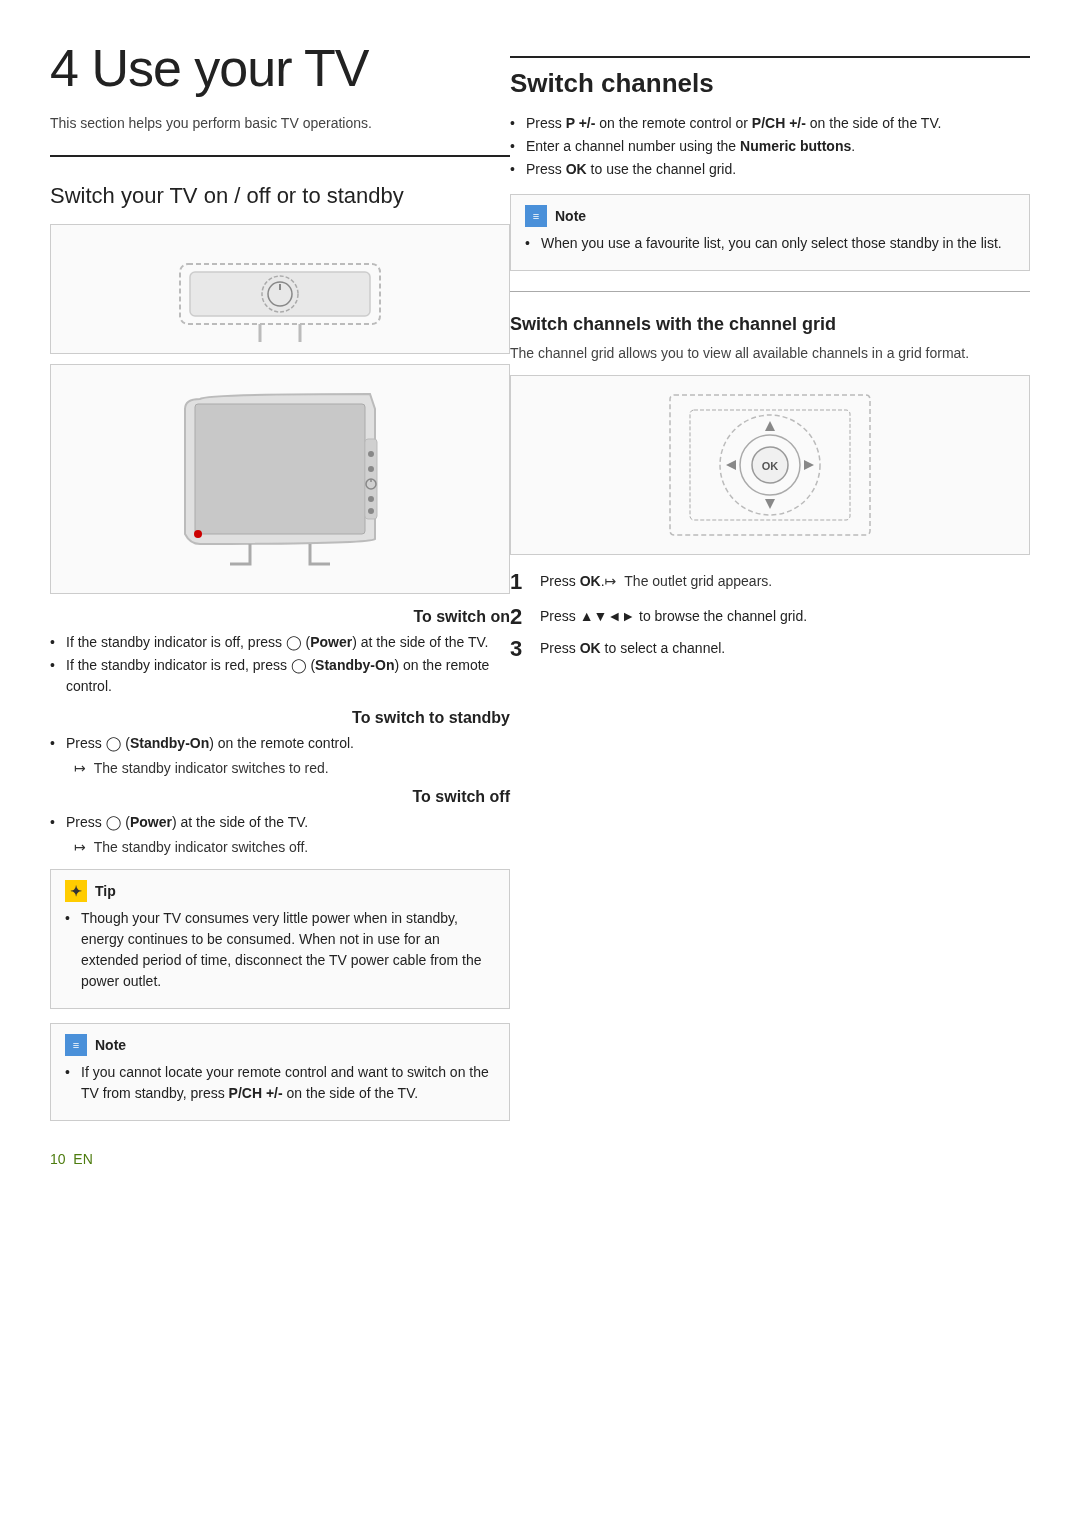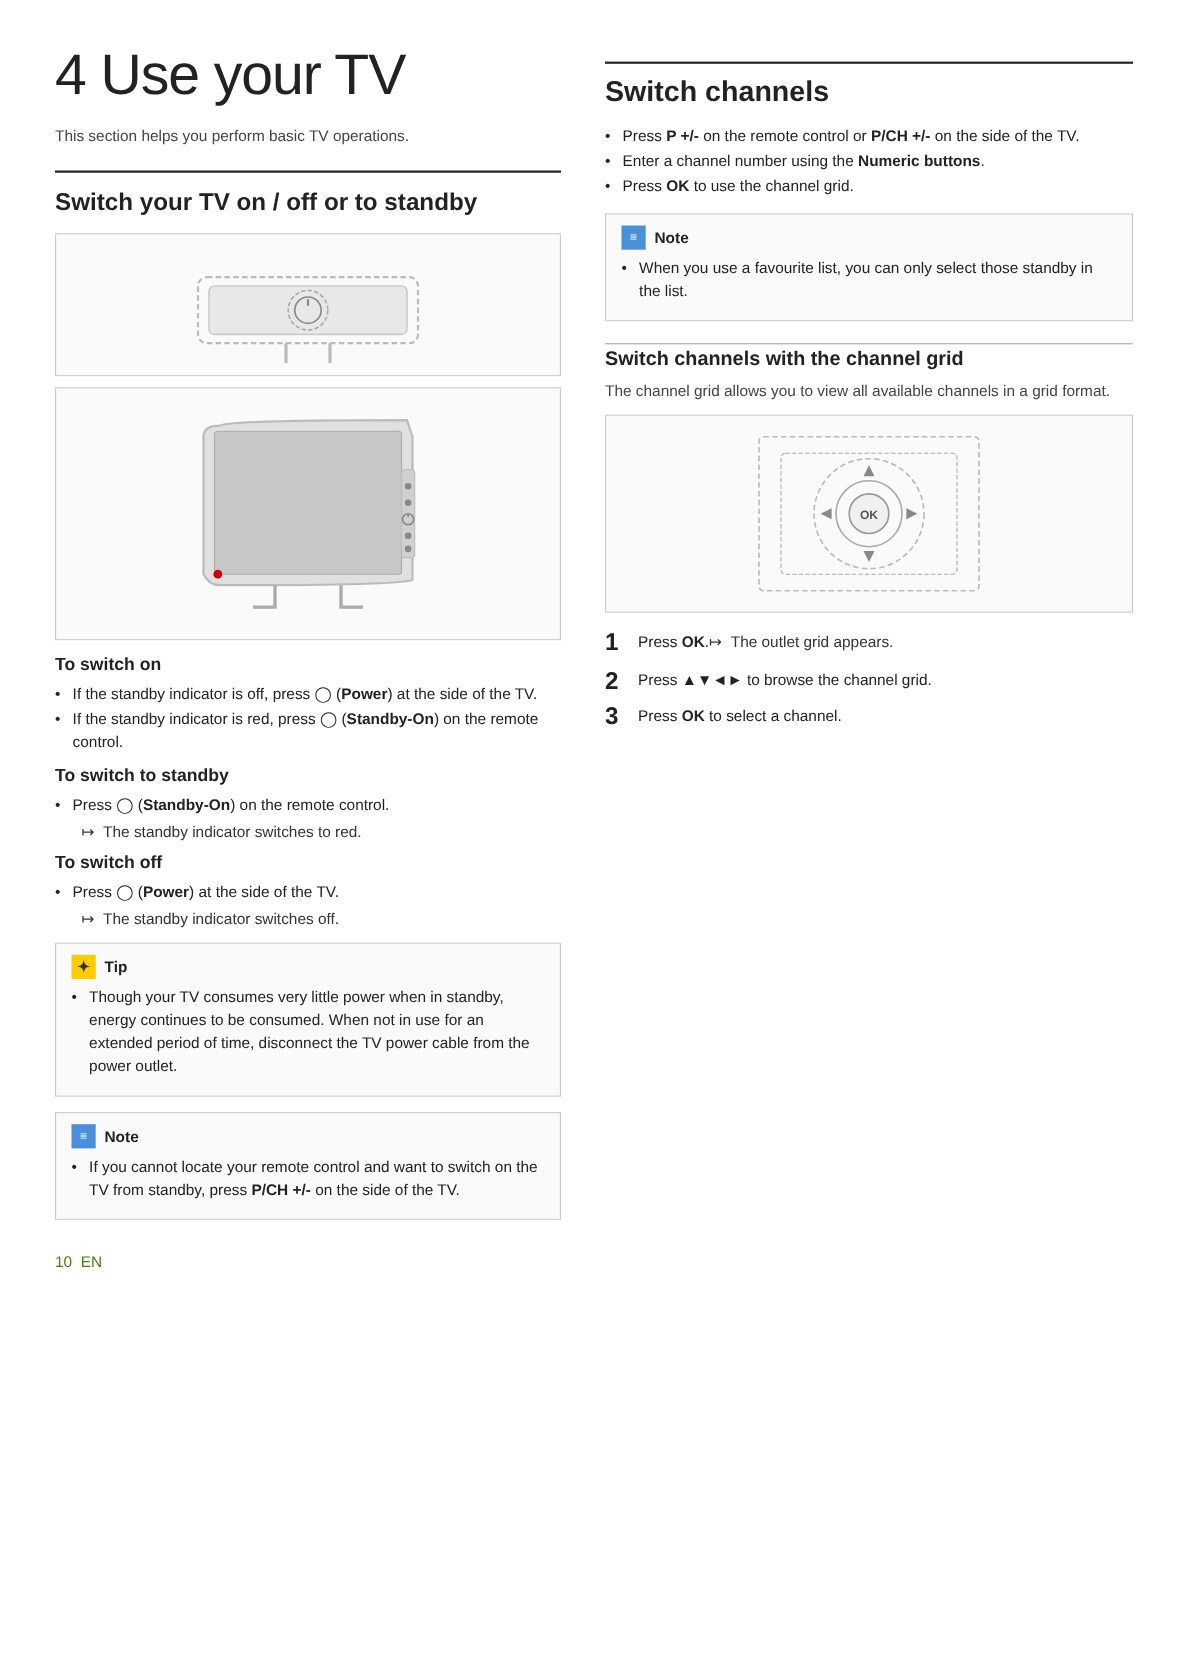--- a/index.html
+++ b/index.html
@@ -7,21 +7,20 @@
       width: 1080px;
       min-height: 1526px;
       background: #fff;
       font-family: Arial, Helvetica, sans-serif;
       font-size: 15px;
       color: #222;
       padding: 40px 50px 40px 50px;
     }
     .page-layout {
       display: flex;
-      gap: 40px;
       width: 100%;
     }
     .left-col {
       flex: 0 0 460px;
       max-width: 460px;
     }
     .right-col {
       flex: 1;
       margin-top: 16px;
     }
@@ -32,31 +31,32 @@
       margin-bottom: 18px;
       line-height: 1.1;
     }
     .intro-text {
       font-size: 14px;
       color: #444;
       margin-bottom: 24px;
     }
     .section-title {
       font-size: 22px;
-      font-weight: bold;
+      font-weight: normal;
       border-top: 2px solid #222;
-      padding-top: 14px;
+      padding-top: 26px;
       margin-bottom: 14px;
       line-height: 1.2;
     }
     .subsection-title {
       font-size: 16px;
       font-weight: bold;
       margin-top: 12px;
       margin-bottom: 6px;
+      text-align: right;
     }
     .tv-image-box {
       border: 1px solid #ccc;
       width: 100%;
       height: 130px;
       display: flex;
       align-items: center;
       justify-content: center;
       margin-bottom: 10px;
       overflow: hidden;
@@ -174,21 +174,21 @@
       font-size: 26px;
       font-weight: bold;
       border-top: 2px solid #222;
       padding-top: 10px;
       margin-bottom: 14px;
     }
     .right-subsection-title {
       font-size: 18px;
       font-weight: bold;
       border-top: 1px solid #aaa;
-      padding-top: 3px;
+      padding-top: 22px;
       margin-top: 20px;
       margin-bottom: 10px;
     }
     .channel-grid-image {
       border: 1px solid #ccc;
       width: 100%;
       height: 180px;
       display: flex;
       align-items: center;
       justify-content: center;

